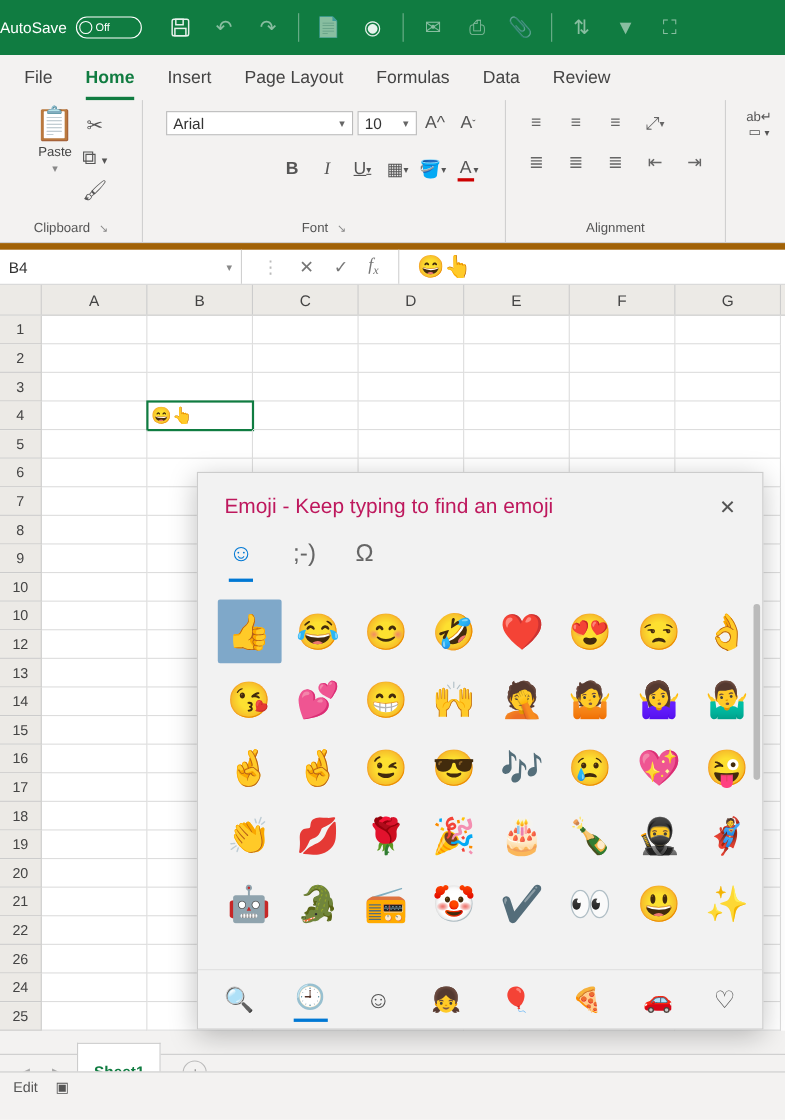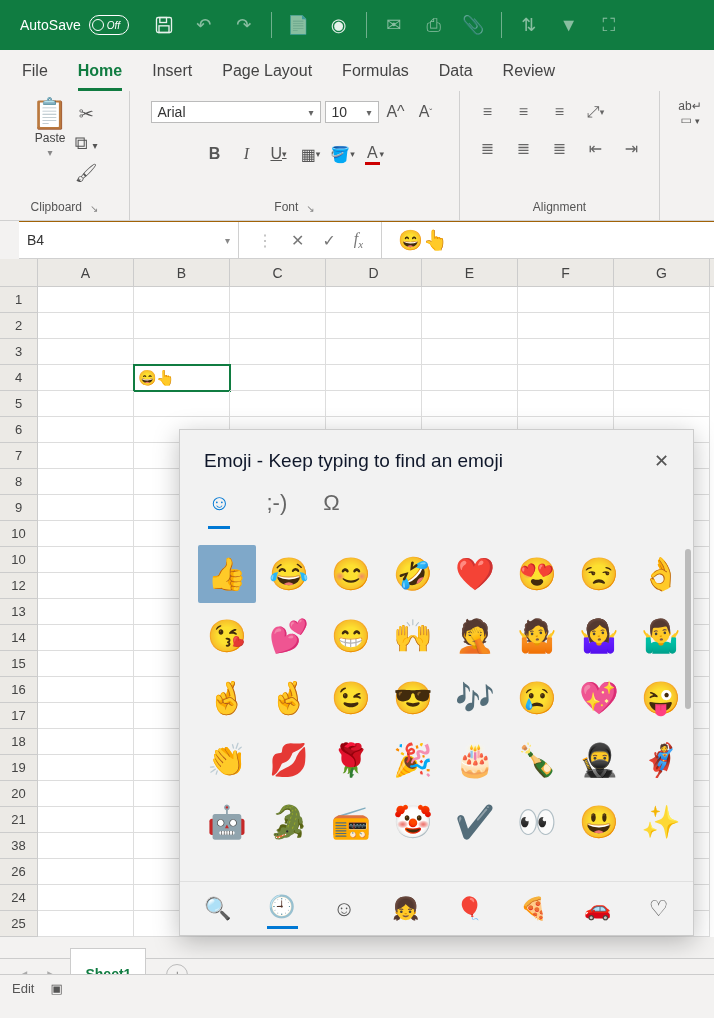--- a/index.html
+++ b/index.html
@@ -14,39 +14,38 @@
     position: relative;
     color: #333;
   }
 
   
   .titlebar {
     background: #107c41;
     height: 50px;
     display: flex;
     align-items: center;
-    padding: 0 20px;
+    padding: 0 0;
     gap: 6px;
     color: #fff;
   }
   .autosave {
     display: flex;
     align-items: center;
     gap: 8px;
     font-size: 14px;
     margin-right: 12px;
   }
   .toggle {
-    width: 40px; height: 20px;
+    width: 60px; height: 20px;
     border: 1.5px solid #fff;
     border-radius: 10px;
     display: flex; align-items: center;
     padding: 0 2px;
     gap:3px;
-    font-style:italic;
   }
   .toggle-knob { width:12px;height:12px;border-radius:50%;border:1.5px solid #fff; }
   .toggle-text{font-size:10px;}
   .qat-icon {
     width: 34px; height: 34px;
     display:flex;align-items:center;justify-content:center;
     color:#fff;
     opacity:.9;
     font-size:18px;
   }
@@ -89,24 +88,24 @@
   .combo .chev{font-size:10px;color:#666;}
   .iconbtn{min-width:26px;height:26px;display:inline-flex;align-items:center;justify-content:center;color:#555;font-size:16px;}
   .row{display:flex;gap:6px;align-items:center;}
 
   .align .iconbtn{width:30px;height:26px;font-size:16px;color:#666;}
   .wrapbtn{display:flex;flex-direction:column;align-items:center;font-size:12px;color:#555;margin-left:6px;}
 
   
   .formula-row{
     background:#fff;
-    border-top:1px solid #a16207;
+    border-top:6px solid #a16207;
     border-bottom:1px solid #d0d0d0;
     height:38px;
-    display:flex;align-items:stretch;margin-left:19px;
+    display:flex;align-items:stretch;
   }
   .namebox{width:220px;border-right:1px solid #d0d0d0;display:flex;align-items:center;padding:0 8px;font-size:14px;justify-content:space-between;}
   .namebox .chev{font-size:10px;color:#888;}
   .fbar-mid{display:flex;align-items:center;gap:18px;padding:0 18px;border-right:1px solid #d0d0d0;color:#777;font-size:16px;}
   .fbar-cell{flex:1;display:flex;align-items:center;padding:0 16px;font-size:20px;}
 
   
   .sheet{background:#fff;position:relative;}
   .colhdrs{display:flex;height:28px;background:#eceae6;border-bottom:1px solid #ccc;}
   .corner{width:38px;border-right:1px solid #ccc;}
@@ -122,21 +121,21 @@
     position:absolute;
     left:179px; top:429px;
     width:515px; height:507px;
     background:#f2f2f2;
     border:1px solid #ccc;
     box-shadow:0 6px 24px rgba(0,0,0,.25);
     display:flex;flex-direction:column;
   }
   .picker-header{padding:20px 24px 2px 24px;}
   .picker-title-row{display:flex;justify-content:space-between;align-items:flex-start;}
-  .picker-title{font-size:19px;color:#0f172a;}
+  .picker-title{font-size:19px;color:#be185d;}
   .picker-close{font-size:18px;color:#555;cursor:pointer;}
   .picker-tabs{display:flex;gap:36px;margin-top:18px;padding:0 4px;}
   .ptab{font-size:22px;color:#666;padding-bottom:10px;cursor:pointer;}
   .ptab.active{color:#0078d4;border-bottom:3px solid #0078d4;}
   .picker-grid{
     flex:1;overflow:hidden;
     padding:14px 12px 0 18px;
     display:grid;
     grid-template-columns:repeat(8,58px);
     grid-auto-rows:58px;
@@ -238,21 +237,21 @@
         <span>🖌</span>
       </div>
     </div>
     <div class="group-label">
         <span>Clipboard</span>
         <span class="dlg-launch">↘</span>
       </div>
   </div>
 
   <div class="group" style="width:330px">
-    <div class="group-body" style="flex-direction:column;align-items:center;">
+    <div class="group-body" style="flex-direction:column;align-items:flex-end;">
       <div class="font-top">
         <div class="combo" style="width:170px">
           <span>Arial</span>
             <span class="chev">▾</span>
         </div>
         <div class="combo" style="width:54px">
           <span>10</span>
             <span class="chev">▾</span>
         </div>
         <span class="iconbtn">A<span class="sup">^</span></span>
@@ -539,21 +538,21 @@
         <div class="rowhdr">21</div>
         <div class="cell"></div>
         <div class="cell"></div>
         <div class="cell"></div>
         <div class="cell"></div>
         <div class="cell"></div>
         <div class="cell"></div>
         <div class="cell"></div>
       </div>
       <div class="gridrow">
-        <div class="rowhdr">38</div>
+        <div class="rowhdr">22</div>
         <div class="cell"></div>
         <div class="cell"></div>
         <div class="cell"></div>
         <div class="cell"></div>
         <div class="cell"></div>
         <div class="cell"></div>
         <div class="cell"></div>
       </div>
       <div class="gridrow">
         <div class="rowhdr">26</div>

